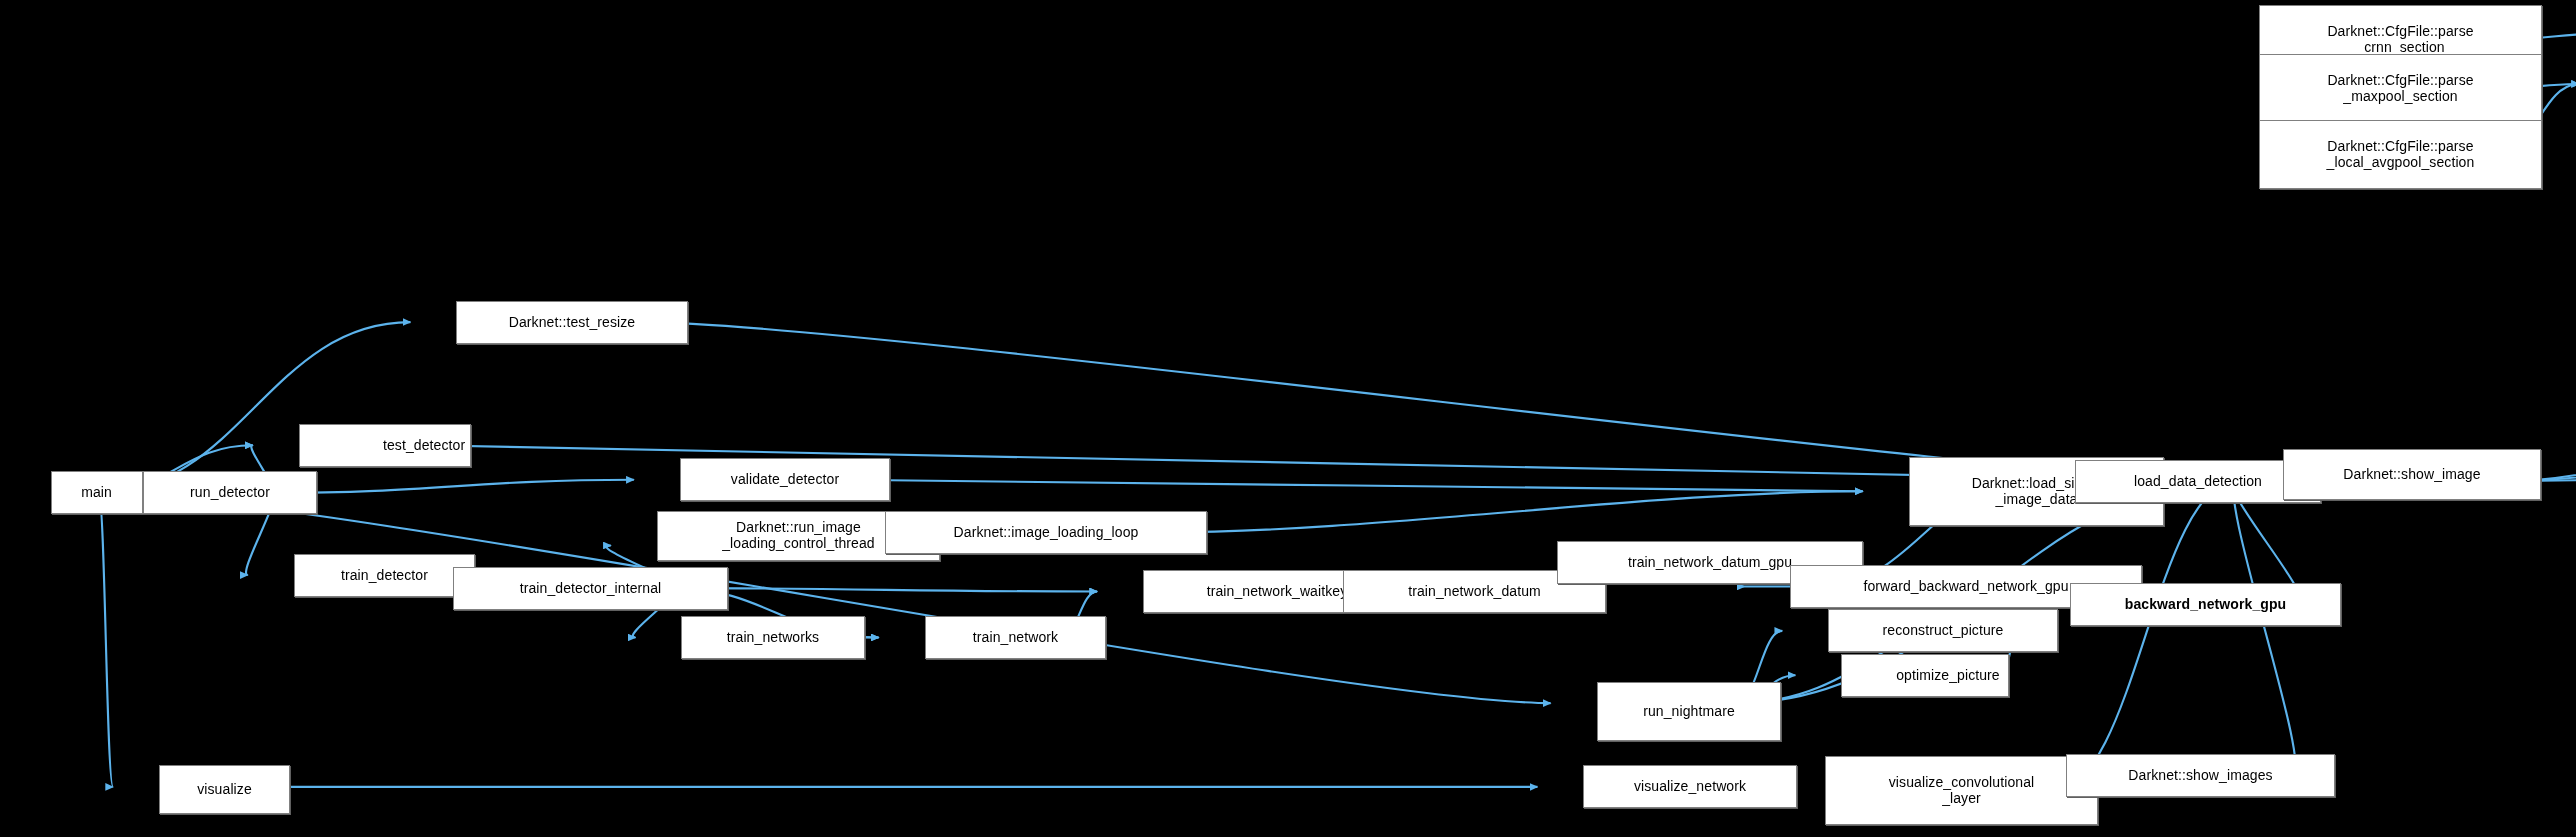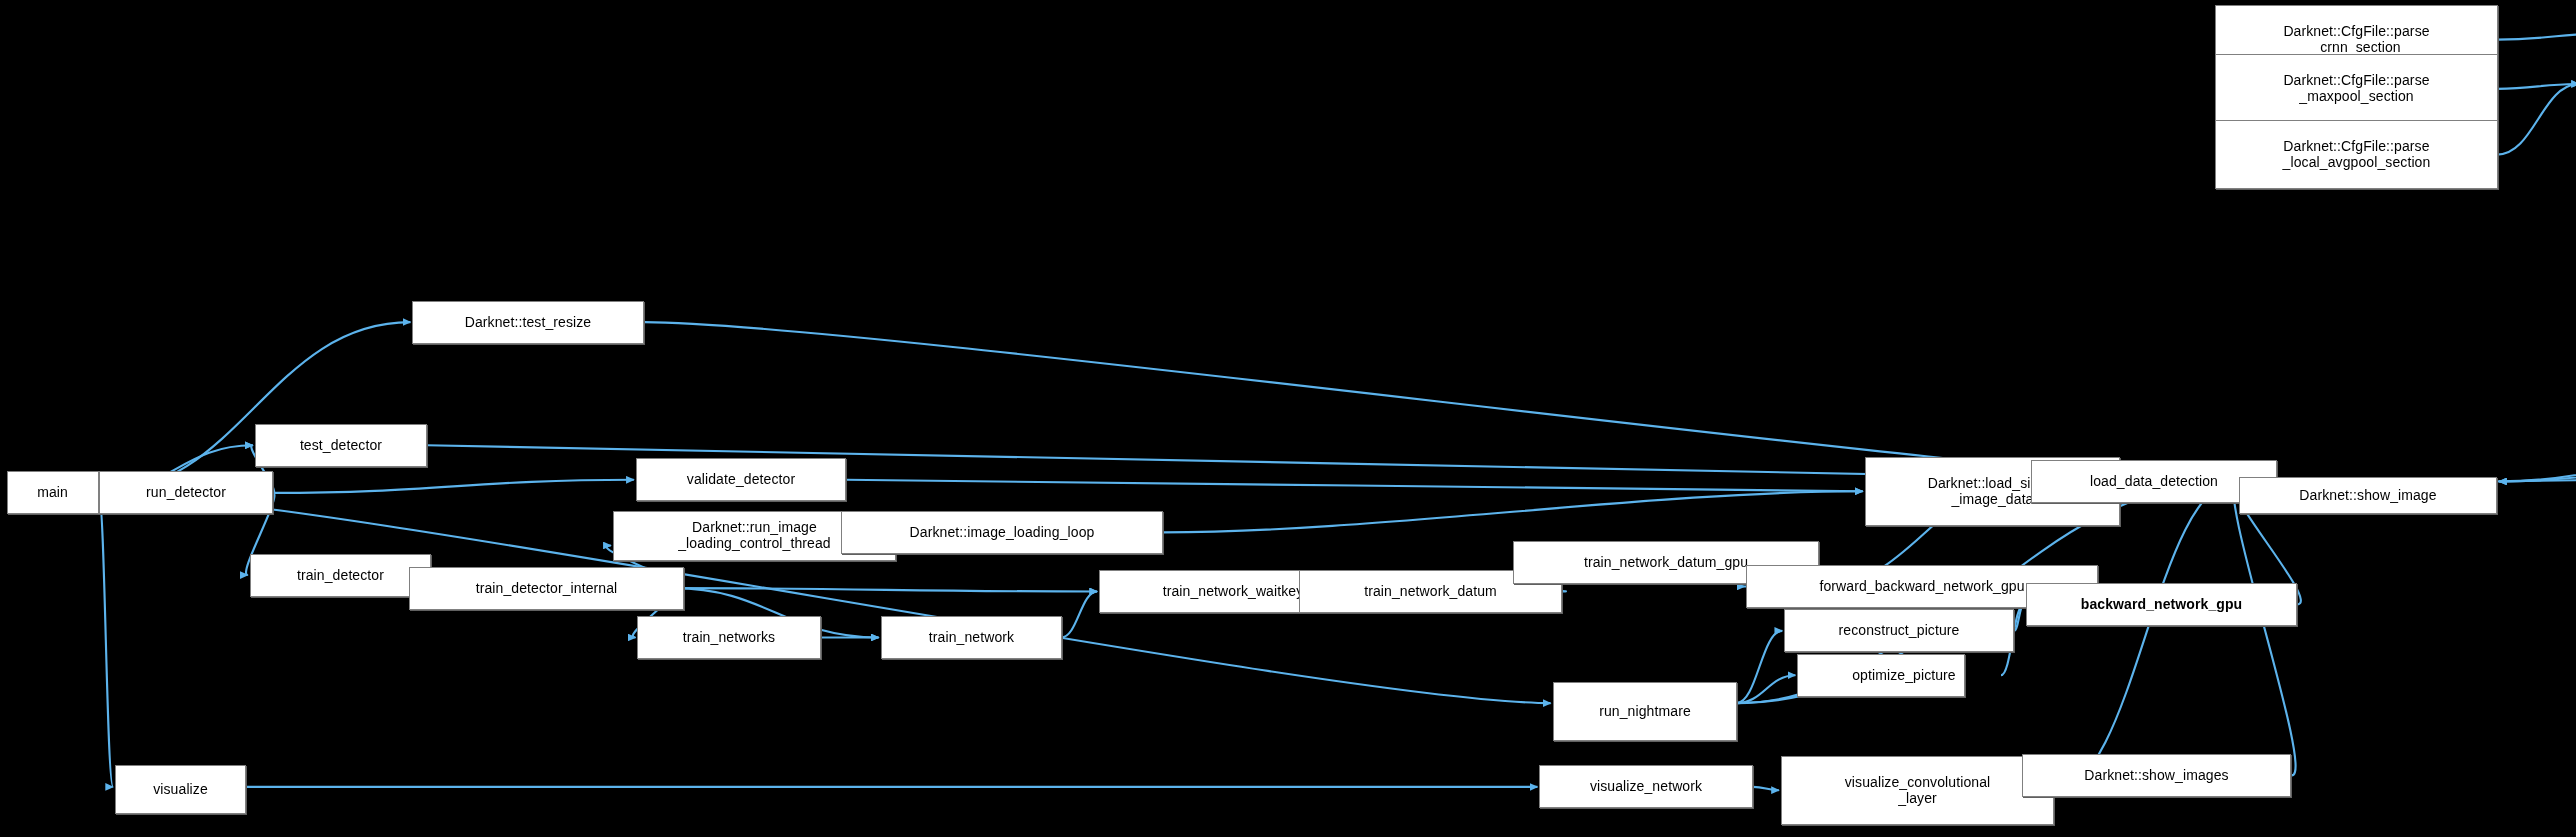--- a/index.html
+++ b/index.html
@@ -2,21 +2,21 @@
 <html><head>
 <meta charset="utf-8">
 <style>
   html,body{margin:0;padding:0;background:#000;}
   #canvas{position:relative;width:2576px;height:838px;background:#000;overflow:hidden;}
   svg.edges{position:absolute;left:0;top:0;width:2576px;height:838px;pointer-events:none;}
   .node{position:absolute;box-sizing:border-box;background:#ffffff;border:1px solid #808080;
         display:flex;align-items:center;justify-content:center;text-align:center;
         font-family:"Liberation Sans","DejaVu Sans",sans-serif;font-size:14px;color:#000;
         line-height:1.12;letter-spacing:0.1px;white-space:pre-line;
-        box-shadow:1px 1px 0 0 #606060;}
+        box-shadow:1px 1px 0 0 #606060;margin-left:44px;}
   .node span{display:block;padding:0 4.8px;}
 </style>
 </head>
 <body>
 
 <div id="canvas">
   <svg class="edges" viewBox="0 0 2657 864">
     <defs>
       <marker id="ah" markerWidth="9" markerHeight="8" refX="8" refY="4" orient="auto" markerUnits="userSpaceOnUse">
         <path d="M0,0 L9,4 L0,8 z" fill="#5cb3ec"></path>
@@ -85,27 +85,27 @@
       </g>
   </svg>
   <div id="nodelayer">
       <div class="node" style="left: 2215px; top: 5px; width: 283px; height: 69px;"><span>Darknet::CfgFile::parse
 _crnn_section</span></div>
       <div class="node" style="left: 2215px; top: 54px; width: 283px; height: 69px;"><span>Darknet::CfgFile::parse
 _maxpool_section</span></div>
       <div class="node" style="left: 2215px; top: 120px; width: 283px; height: 69px;"><span>Darknet::CfgFile::parse
 _local_avgpool_section</span></div>
       <div class="node" style="left: 412px; top: 301px; width: 232px; height: 43px;"><span>Darknet::test_resize</span></div>
-      <div class="node" style="left: 255px; top: 424px; width: 172px; height: 43px;"><span>test_detector</span></div>
+      <div class="node" style="left: 255px; top: 424px; width: 172px; height: 43px; justify-content: flex-end;"><span>test_detector</span></div>
       <div class="node" style="left: 6.6px; top: 471px; width: 92px; height: 43px;"><span>main</span></div>
       <div class="node" style="left: 636px; top: 458px; width: 210px; height: 43px;"><span>validate_detector</span></div>
       <div class="node" style="left: 1865px; top: 457px; width: 255px; height: 69px;"><span>Darknet::load_single
 _image_data</span></div>
       <div class="node" style="left: 2031px; top: 460px; width: 246px; height: 43px;"><span>load_data_detection</span></div>
-      <div class="node" style="left: 2239px; top: 477px; width: 258px; height: 37px; text-align: center;"><span>Darknet::show_image</span></div>
+      <div class="node" style="left: 2239px; top: 449px; width: 258px; height: 51px; text-align: center;"><span>Darknet::show_image</span></div>
       <div class="node" style="left: 99px; top: 471px; width: 174px; height: 43px;"><span>run_detector</span></div>
       <div class="node" style="left: 613px; top: 511px; width: 283px; height: 50px;"><span>Darknet::run_image
 _loading_control_thread</span></div>
       <div class="node" style="left: 841px; top: 511px; width: 322px; height: 43px;"><span>Darknet::image_loading_loop</span></div>
       <div class="node" style="left: 250px; top: 554px; width: 181px; height: 43px;"><span>train_detector</span></div>
       <div class="node" style="left: 409px; top: 567px; width: 275px; height: 43px;"><span>train_detector_internal</span></div>
       <div class="node" style="left: 1099px; top: 570px; width: 268px; height: 43px;"><span>train_network_waitkey</span></div>
       <div class="node" style="left: 1299px; top: 570px; width: 263px; height: 43px;"><span>train_network_datum</span></div>
       <div class="node" style="left: 1513px; top: 541px; width: 306px; height: 43px;"><span>train_network_datum_gpu</span></div>
       <div class="node" style="left: 1746px; top: 565px; width: 352px; height: 43px;"><span>forward_backward_network_gpu</span></div>

